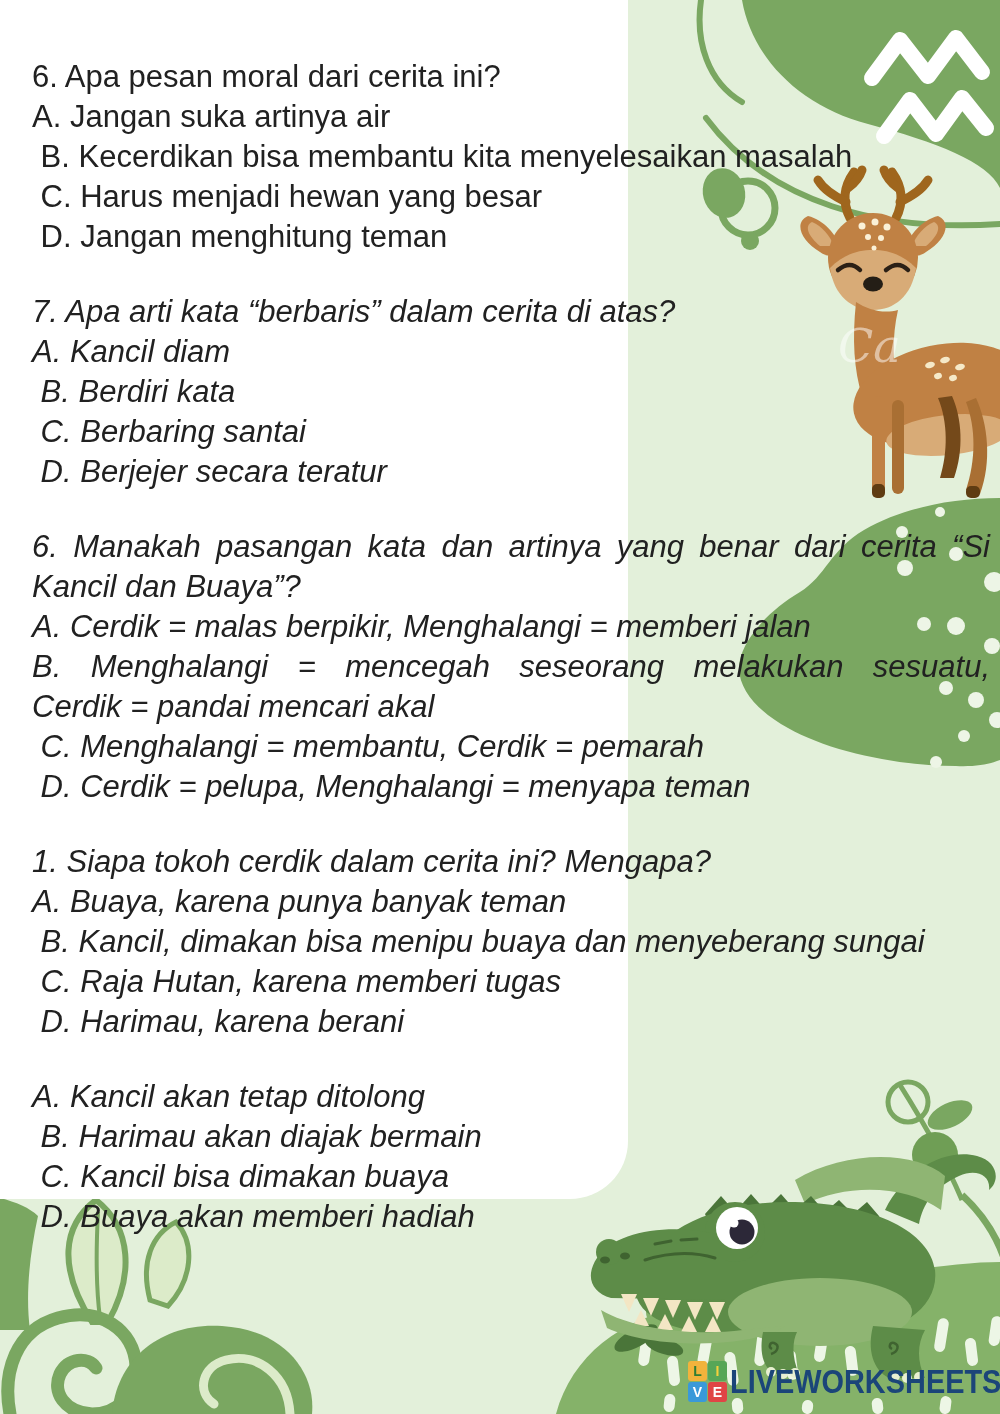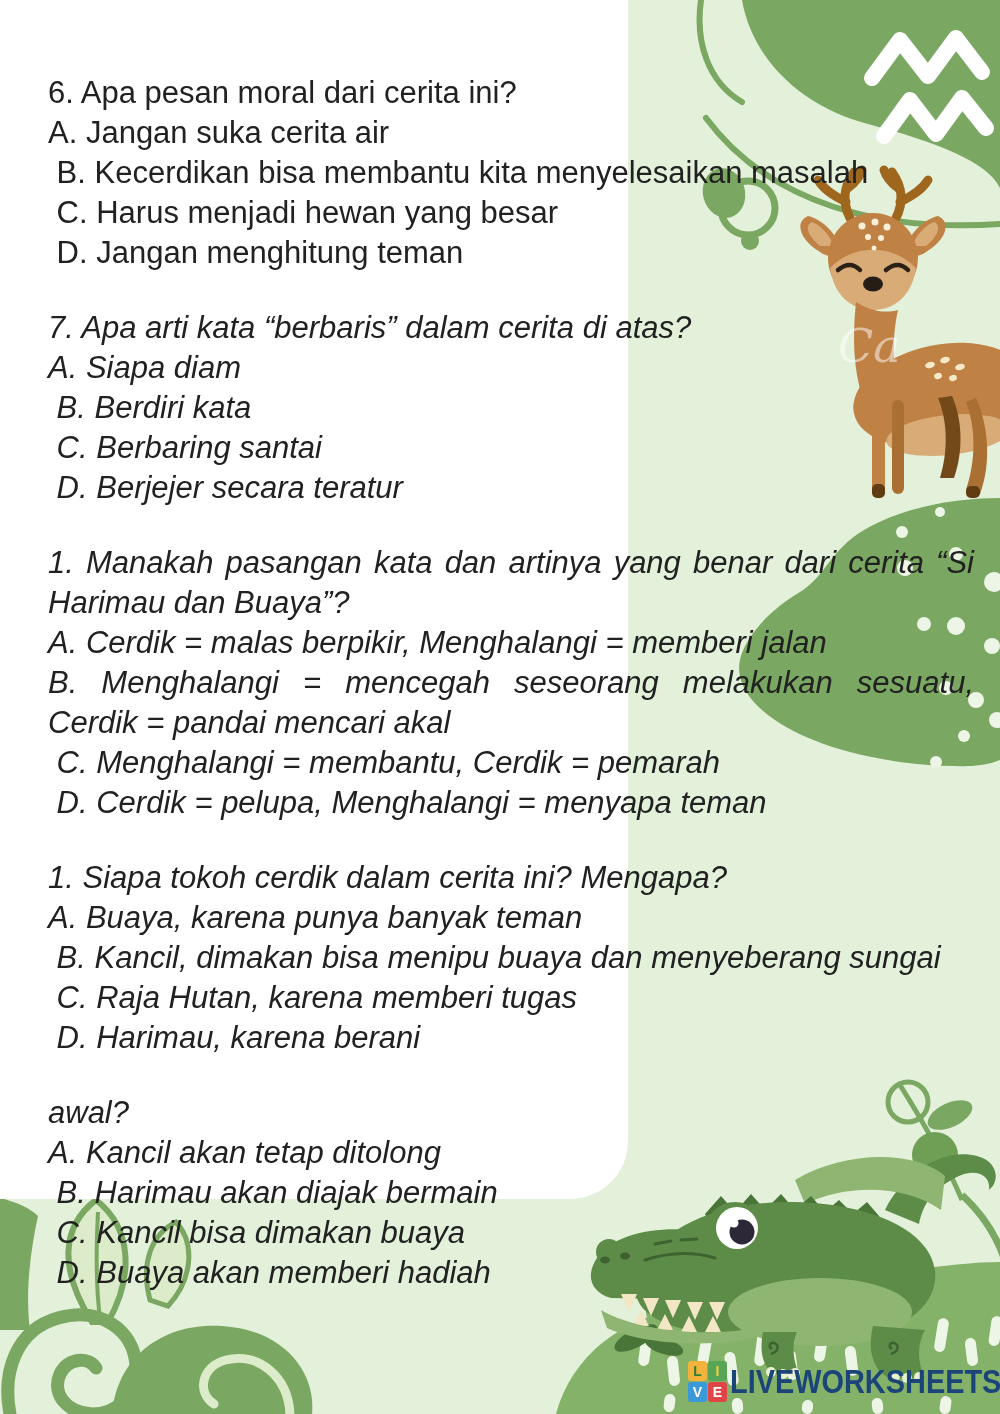--- a/index.html
+++ b/index.html
@@ -4,21 +4,21 @@
 <style>
   html,body{margin:0;padding:0;}
   body{width:1000px;height:1414px;position:relative;overflow:hidden;
        background:#e3f0da;font-family:"Liberation Sans",sans-serif;}
   .stage{position:absolute;inset:0;}
   svg.deco{position:absolute;left:0;top:0;z-index:1;}
   .panel{position:absolute;left:0;top:0;width:628px;height:1199px;background:#ffffff;
          border-radius:0 0 58px 0;z-index:2;}
   .questions{position:absolute;left:32px;top:0;width:958px;z-index:3;padding-top:57px;
              color:#212121;font-size:31px;font-weight:500;}
-  .qblock{margin:16px;}
+  .qblock{margin:0;}
   .qblock + .qblock{margin-top:35px;font-style:italic;}
   .line{height:40px;line-height:40px;white-space:pre;}
   .line.justify{white-space:normal;text-align:justify;text-align-last:justify;}
   .footer{position:absolute;left:688px;top:1361px;z-index:4;display:flex;align-items:center;gap:3px;}
   .logo-grid{display:grid;grid-template-columns:19px 19px;grid-auto-rows:20px;gap:1px;}
   .sq{font:bold 14px/20px "Liberation Sans",sans-serif;text-align:center;border-radius:3px;}
   .brand{font-size:34px;font-weight:bold;color:#1b4579;letter-spacing:0px;
          transform:scaleX(.85);transform-origin:left center;white-space:nowrap;}
 </style>
 </head>
@@ -204,50 +204,49 @@
       <path d="M 112 1414 C 116 1360 160 1322 222 1326 C 284 1330 316 1372 312 1414 Z" fill="#7aa761"></path>
       <path d="M 290 1414 C 288 1376 258 1352 226 1360 C 202 1366 196 1392 214 1404" fill="none" stroke="#dcebc9" stroke-width="9" stroke-linecap="round"></path>
     </g>
   </svg>
 
   <div class="panel"></div>
 
   <div class="questions">
       <div class="qblock">
         <div class="line">6. Apa pesan moral dari cerita ini?</div>
-        <div class="line">A. Jangan suka cerita air</div>
+        <div class="line">A. Jangan suka artinya air</div>
         <div class="line"> B. Kecerdikan bisa membantu kita menyelesaikan masalah</div>
         <div class="line"> C. Harus menjadi hewan yang besar</div>
         <div class="line"> D. Jangan menghitung teman</div>
       </div>
       <div class="qblock">
         <div class="line">7. Apa arti kata “berbaris” dalam cerita di atas?</div>
-        <div class="line">A. Siapa diam</div>
+        <div class="line">A. Kancil diam</div>
         <div class="line"> B. Berdiri kata</div>
         <div class="line"> C. Berbaring santai</div>
         <div class="line"> D. Berjejer secara teratur</div>
       </div>
       <div class="qblock">
-        <div class="line justify">1. Manakah pasangan kata dan artinya yang benar dari cerita “Si</div>
-        <div class="line">Harimau dan Buaya”?</div>
+        <div class="line justify">6. Manakah pasangan kata dan artinya yang benar dari cerita “Si</div>
+        <div class="line">Kancil dan Buaya”?</div>
         <div class="line">A. Cerdik = malas berpikir, Menghalangi = memberi jalan</div>
         <div class="line justify">B. Menghalangi = mencegah seseorang melakukan sesuatu,</div>
         <div class="line">Cerdik = pandai mencari akal</div>
         <div class="line"> C. Menghalangi = membantu, Cerdik = pemarah</div>
         <div class="line"> D. Cerdik = pelupa, Menghalangi = menyapa teman</div>
       </div>
       <div class="qblock">
         <div class="line">1. Siapa tokoh cerdik dalam cerita ini? Mengapa?</div>
         <div class="line">A. Buaya, karena punya banyak teman</div>
         <div class="line"> B. Kancil, dimakan bisa menipu buaya dan menyeberang sungai</div>
         <div class="line"> C. Raja Hutan, karena memberi tugas</div>
         <div class="line"> D. Harimau, karena berani</div>
       </div>
       <div class="qblock">
-        <div class="line">awal?</div>
         <div class="line">A. Kancil akan tetap ditolong</div>
         <div class="line"> B. Harimau akan diajak bermain</div>
         <div class="line"> C. Kancil bisa dimakan buaya</div>
         <div class="line"> D. Buaya akan memberi hadiah</div>
       </div>
     </div>
 
   <div class="footer">
     <div class="logo-grid">
         <div class="sq" style="background: rgb(242, 179, 60); color: rgb(47, 125, 51);">L</div>

